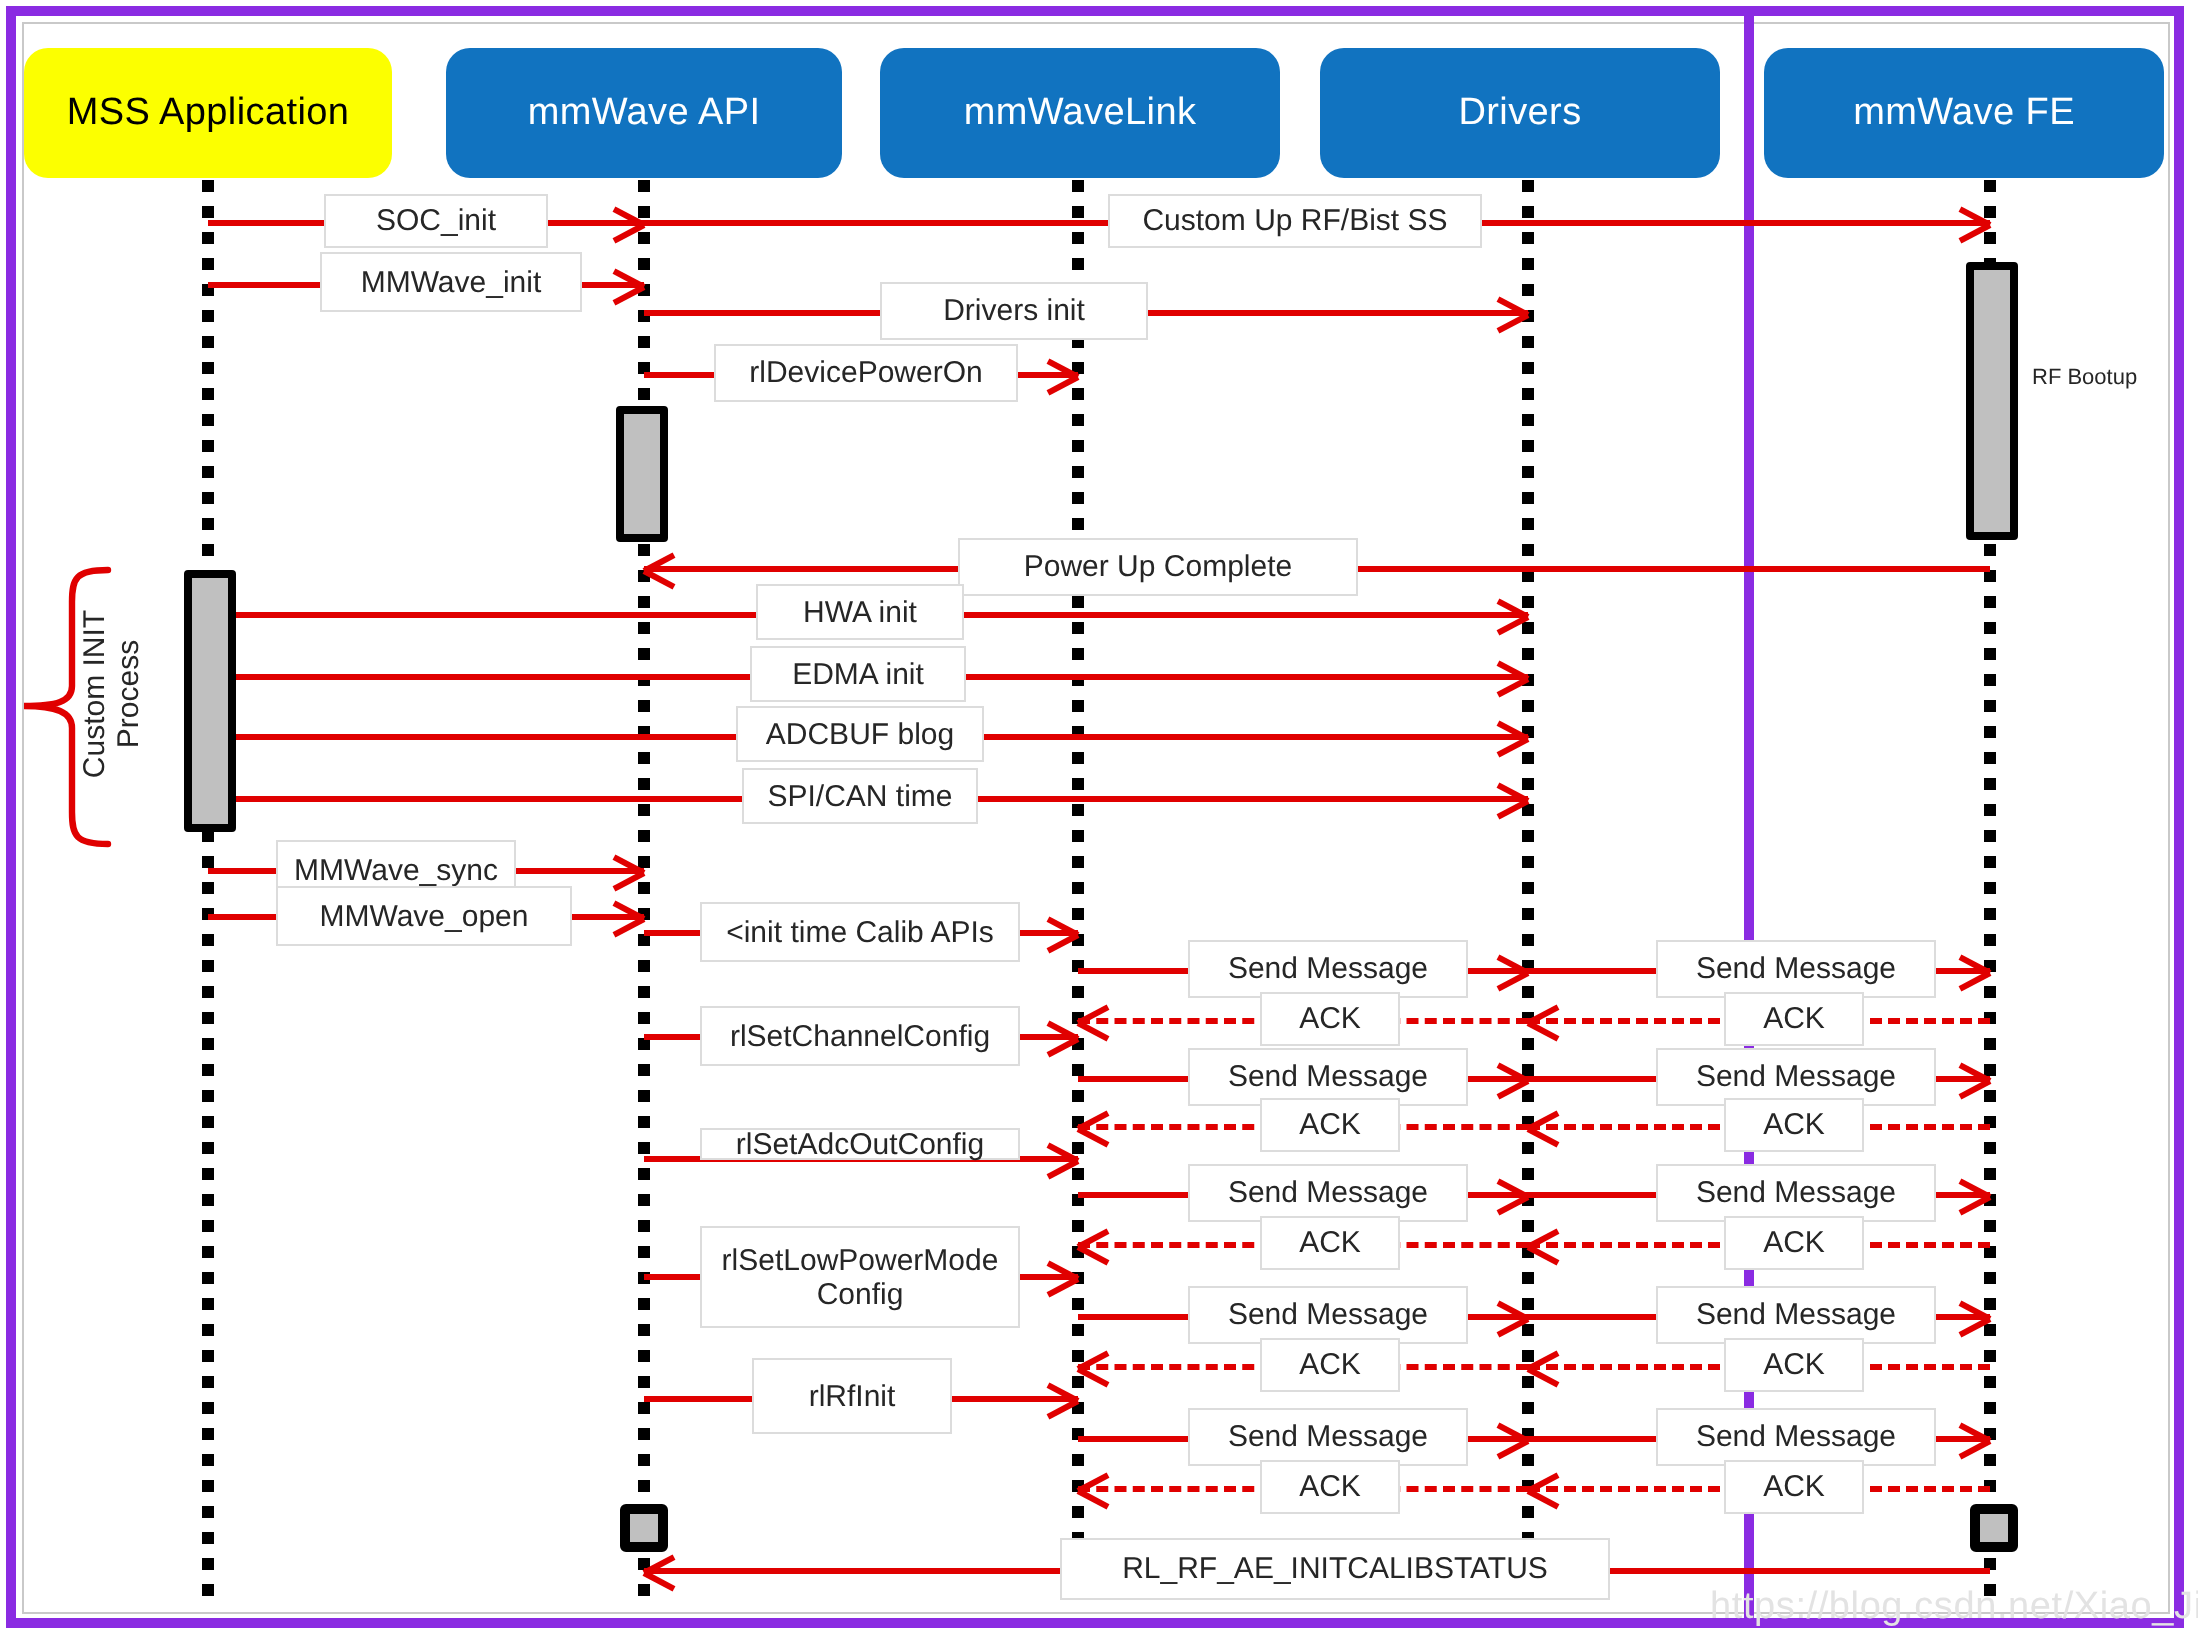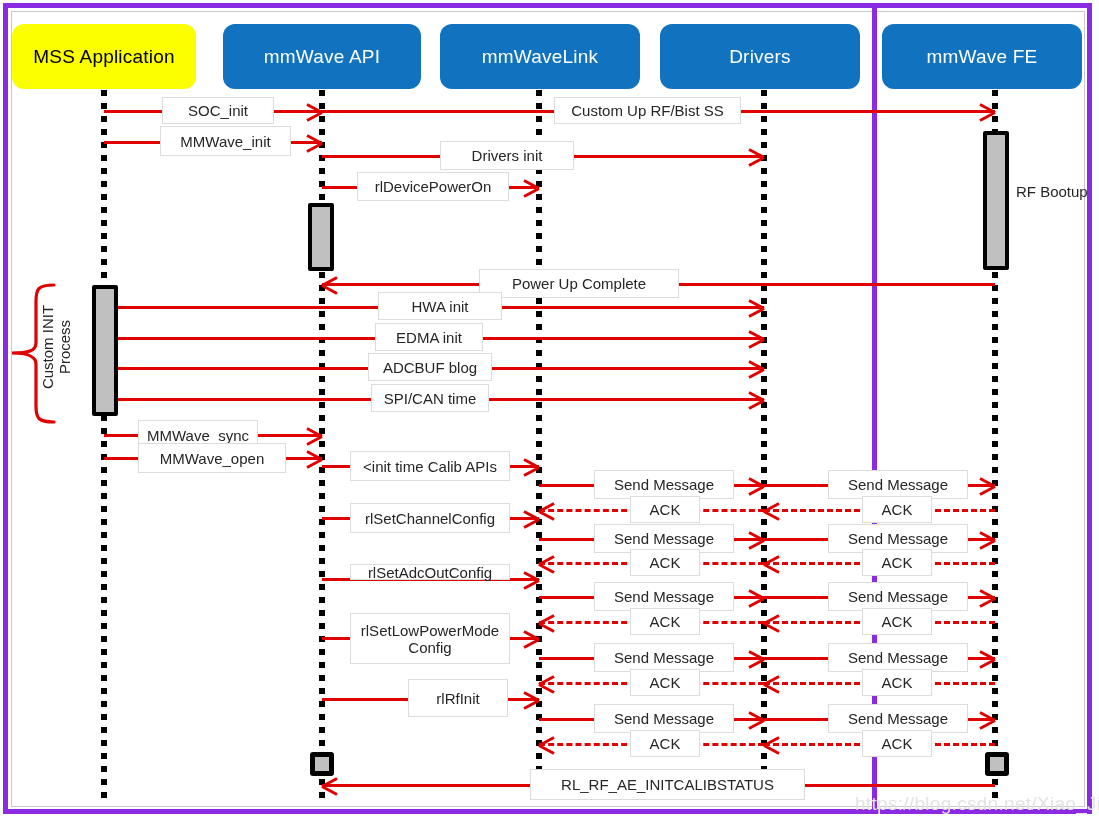--- a/index.html
+++ b/index.html
@@ -110,21 +110,21 @@
     display:flex;align-items:center;justify-content:center;
     text-align:center;
     box-sizing:border-box;
     white-space:pre-line;
     padding:2px 4px;
   }
 
   
   .plain-text{
     position:absolute;
-    font-size:15px;color:#262626;
+    font-size:11px;color:#262626;
     white-space:nowrap;
   }
 
   
   .rot-label{
     position:absolute;
     font-size:15px;color:#262626;
     text-align:center;
     line-height:17px;
     transform:rotate(-90deg);
@@ -175,21 +175,21 @@
       <div class="arrow-head right" style="left: 764px; top: 156px;"></div>
       <div class="msg-label" style="left: 440px; top: 141px; width: 134px; height: 29px;">Drivers init</div>
       <div class="msg-line" style="left: 322px; top: 186px; width: 217px;"></div>
       <div class="arrow-head right" style="left: 539px; top: 187px;"></div>
       <div class="msg-label" style="left: 357px; top: 172px; width: 152px; height: 29px;">rlDevicePowerOn</div>
       <div class="msg-line" style="left: 322px; top: 283px; width: 673px;"></div>
       <div class="arrow-head left" style="left: 322px; top: 284px;"></div>
       <div class="msg-label" style="left: 479px; top: 269px; width: 200px; height: 29px;">Power Up Complete</div>
       <div class="msg-line" style="left: 104px; top: 306px; width: 660px;"></div>
       <div class="arrow-head right" style="left: 764px; top: 307px;"></div>
-      <div class="msg-label" style="left: 378px; top: 292px; width: 124px; height: 28px;">HWA init</div>
+      <div class="msg-label" style="left: 378px; top: 292px; width: 104px; height: 28px;">HWA init</div>
       <div class="msg-line" style="left: 104px; top: 337px; width: 660px;"></div>
       <div class="arrow-head right" style="left: 764px; top: 338px;"></div>
       <div class="msg-label" style="left: 375px; top: 323px; width: 108px; height: 28px;">EDMA init</div>
       <div class="msg-line" style="left: 104px; top: 367px; width: 660px;"></div>
       <div class="arrow-head right" style="left: 764px; top: 368px;"></div>
       <div class="msg-label" style="left: 368px; top: 353px; width: 124px; height: 28px;">ADCBUF blog</div>
       <div class="msg-line" style="left: 104px; top: 398px; width: 660px;"></div>
       <div class="arrow-head right" style="left: 764px; top: 399px;"></div>
       <div class="msg-label" style="left: 371px; top: 384px; width: 118px; height: 28px;">SPI/CAN time</div>
       <div class="msg-line" style="left: 104px; top: 434px; width: 218px;"></div>
@@ -254,21 +254,21 @@
       <div class="arrow-head right" style="left: 995px; top: 658px;"></div>
       <div class="msg-label" style="left: 828px; top: 643px; width: 140px; height: 29px;">Send Message</div>
       <div class="msg-line dashed" style="left: 539px; top: 682px; width: 225px;"></div>
       <div class="arrow-head left" style="left: 539px; top: 683px;"></div>
       <div class="msg-label" style="left: 630px; top: 669px; width: 70px; height: 27px;">ACK</div>
       <div class="msg-line dashed" style="left: 764px; top: 682px; width: 231px;"></div>
       <div class="arrow-head left" style="left: 764px; top: 683px;"></div>
       <div class="msg-label" style="left: 862px; top: 669px; width: 70px; height: 27px;">ACK</div>
       <div class="msg-line" style="left: 322px; top: 698px; width: 217px;"></div>
       <div class="arrow-head right" style="left: 539px; top: 699px;"></div>
-      <div class="msg-label" style="left: 408px; top: 679px; width: 100px; height: 38px;">rlRfInit</div>
+      <div class="msg-label" style="left: 376px; top: 679px; width: 100px; height: 38px;">rlRfInit</div>
       <div class="msg-line" style="left: 539px; top: 718px; width: 225px;"></div>
       <div class="arrow-head right" style="left: 764px; top: 719px;"></div>
       <div class="msg-label" style="left: 594px; top: 704px; width: 140px; height: 29px;">Send Message</div>
       <div class="msg-line" style="left: 764px; top: 718px; width: 231px;"></div>
       <div class="arrow-head right" style="left: 995px; top: 719px;"></div>
       <div class="msg-label" style="left: 828px; top: 704px; width: 140px; height: 29px;">Send Message</div>
       <div class="msg-line dashed" style="left: 539px; top: 743px; width: 225px;"></div>
       <div class="arrow-head left" style="left: 539px; top: 744px;"></div>
       <div class="msg-label" style="left: 630px; top: 730px; width: 70px; height: 27px;">ACK</div>
       <div class="msg-line dashed" style="left: 764px; top: 743px; width: 231px;"></div>

